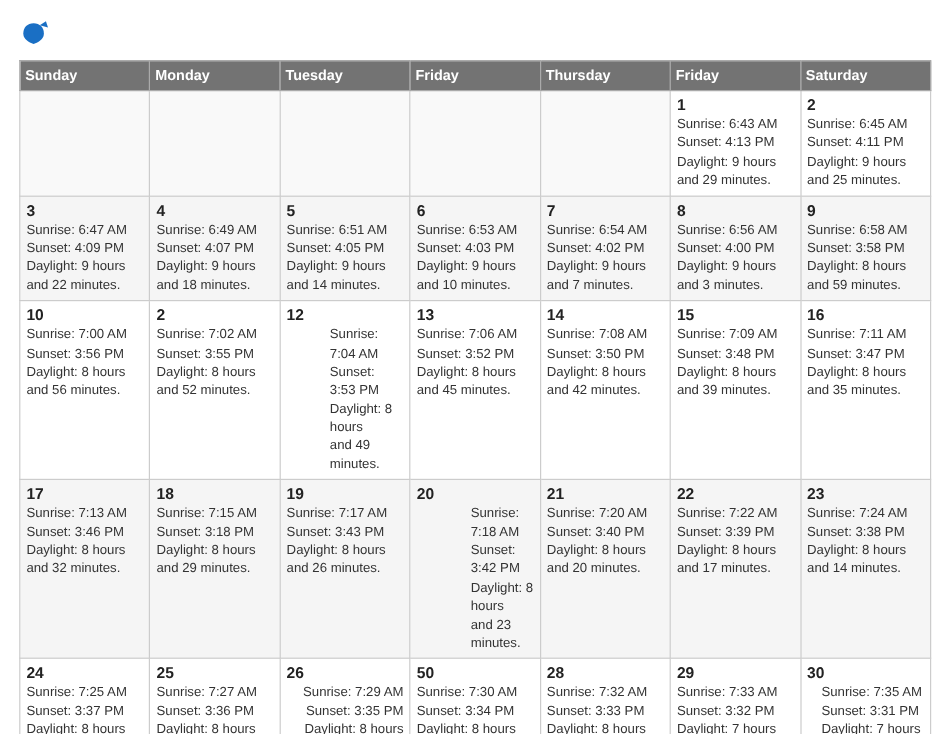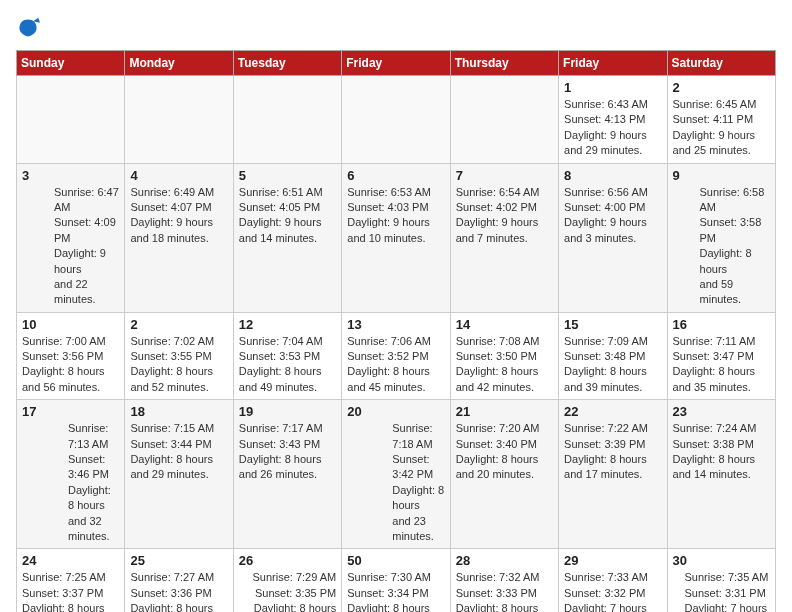--- a/index.html
+++ b/index.html
@@ -35,21 +35,21 @@
       font-size: 15px;
       color: #444;
       margin-top: 2px;
     }
     table {
       width: 100%;
       border-collapse: collapse;
       table-layout: fixed;
     }
     thead th {
-      background: #b91c1c;
+      background: #737373;
       color: #fff;
       font-size: 12px;
       font-weight: bold;
       padding: 5px 4px;
       text-align: left;
       border: 1px solid #aaa;
     }
     td {
       vertical-align: top;
       border: 1px solid #ccc;
@@ -131,21 +131,21 @@
           <span class="day-num">2</span>
           <div class="day-detail" style="white-space: pre-line;">Sunrise: 6:45 AM
 Sunset: 4:11 PM
 Daylight: 9 hours
 and 25 minutes.</div>
         </td>
       </tr>
       <tr>
         <td class="shaded">
           <span class="day-num">3</span>
-          <div class="day-detail" style="white-space: pre-line; margin-left: 32px;">Sunrise: 6:47 AM
+          <div class="day-detail" style="white-space: pre-line;">Sunrise: 6:47 AM
 Sunset: 4:09 PM
 Daylight: 9 hours
 and 22 minutes.</div>
         </td>
         <td class="shaded">
           <span class="day-num">4</span>
           <div class="day-detail" style="white-space: pre-line;">Sunrise: 6:49 AM
 Sunset: 4:07 PM
 Daylight: 9 hours
 and 18 minutes.</div>
@@ -173,21 +173,21 @@
         </td>
         <td class="shaded">
           <span class="day-num">8</span>
           <div class="day-detail" style="white-space: pre-line;">Sunrise: 6:56 AM
 Sunset: 4:00 PM
 Daylight: 9 hours
 and 3 minutes.</div>
         </td>
         <td class="shaded">
           <span class="day-num">9</span>
-          <div class="day-detail" style="white-space: pre-line; margin-left: 27px;">Sunrise: 6:58 AM
+          <div class="day-detail" style="white-space: pre-line;">Sunrise: 6:58 AM
 Sunset: 3:58 PM
 Daylight: 8 hours
 and 59 minutes.</div>
         </td>
       </tr>
       <tr>
         <td>
           <span class="day-num">10</span>
           <div class="day-detail" style="white-space: pre-line;">Sunrise: 7:00 AM
 Sunset: 3:56 PM
@@ -196,21 +196,21 @@
         </td>
         <td>
           <span class="day-num">2</span>
           <div class="day-detail" style="white-space: pre-line;">Sunrise: 7:02 AM
 Sunset: 3:55 PM
 Daylight: 8 hours
 and 52 minutes.</div>
         </td>
         <td>
           <span class="day-num">12</span>
-          <div class="day-detail" style="white-space: pre-line;">Sunrise: 7:04 AM
+          <div class="day-detail" style="white-space: pre-line; margin-left: 36px;">Sunrise: 7:04 AM
 Sunset: 3:53 PM
 Daylight: 8 hours
 and 49 minutes.</div>
         </td>
         <td>
           <span class="day-num">13</span>
           <div class="day-detail" style="white-space: pre-line;">Sunrise: 7:06 AM
 Sunset: 3:52 PM
 Daylight: 8 hours
 and 45 minutes.</div>
@@ -233,29 +233,29 @@
           <span class="day-num">16</span>
           <div class="day-detail" style="white-space: pre-line;">Sunrise: 7:11 AM
 Sunset: 3:47 PM
 Daylight: 8 hours
 and 35 minutes.</div>
         </td>
       </tr>
       <tr>
         <td class="shaded">
           <span class="day-num">17</span>
-          <div class="day-detail" style="white-space: pre-line; margin-left: 46px;">Sunrise: 7:13 AM
+          <div class="day-detail" style="white-space: pre-line;">Sunrise: 7:13 AM
 Sunset: 3:46 PM
 Daylight: 8 hours
 and 32 minutes.</div>
         </td>
         <td class="shaded">
           <span class="day-num">18</span>
           <div class="day-detail" style="white-space: pre-line;">Sunrise: 7:15 AM
-Sunset: 3:44 PM
+Sunset: 3:18 PM
 Daylight: 8 hours
 and 29 minutes.</div>
         </td>
         <td class="shaded">
           <span class="day-num">19</span>
           <div class="day-detail" style="white-space: pre-line;">Sunrise: 7:17 AM
 Sunset: 3:43 PM
 Daylight: 8 hours
 and 26 minutes.</div>
         </td>

